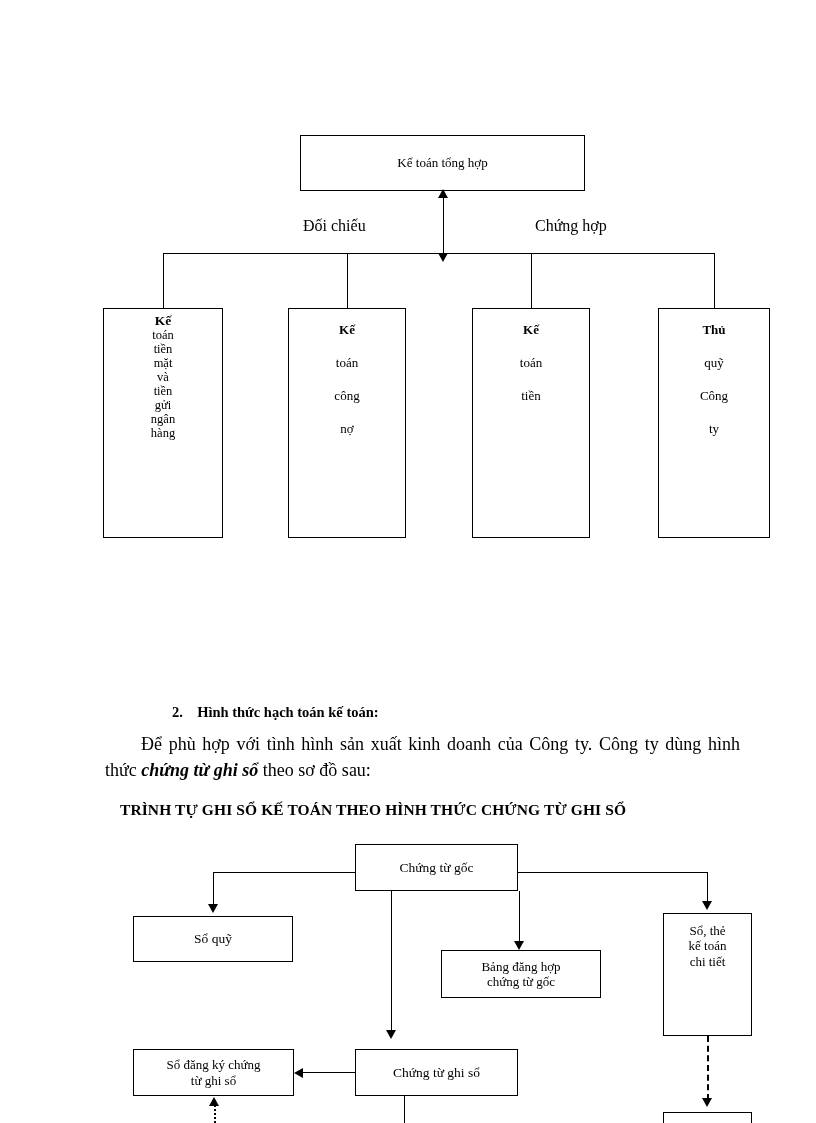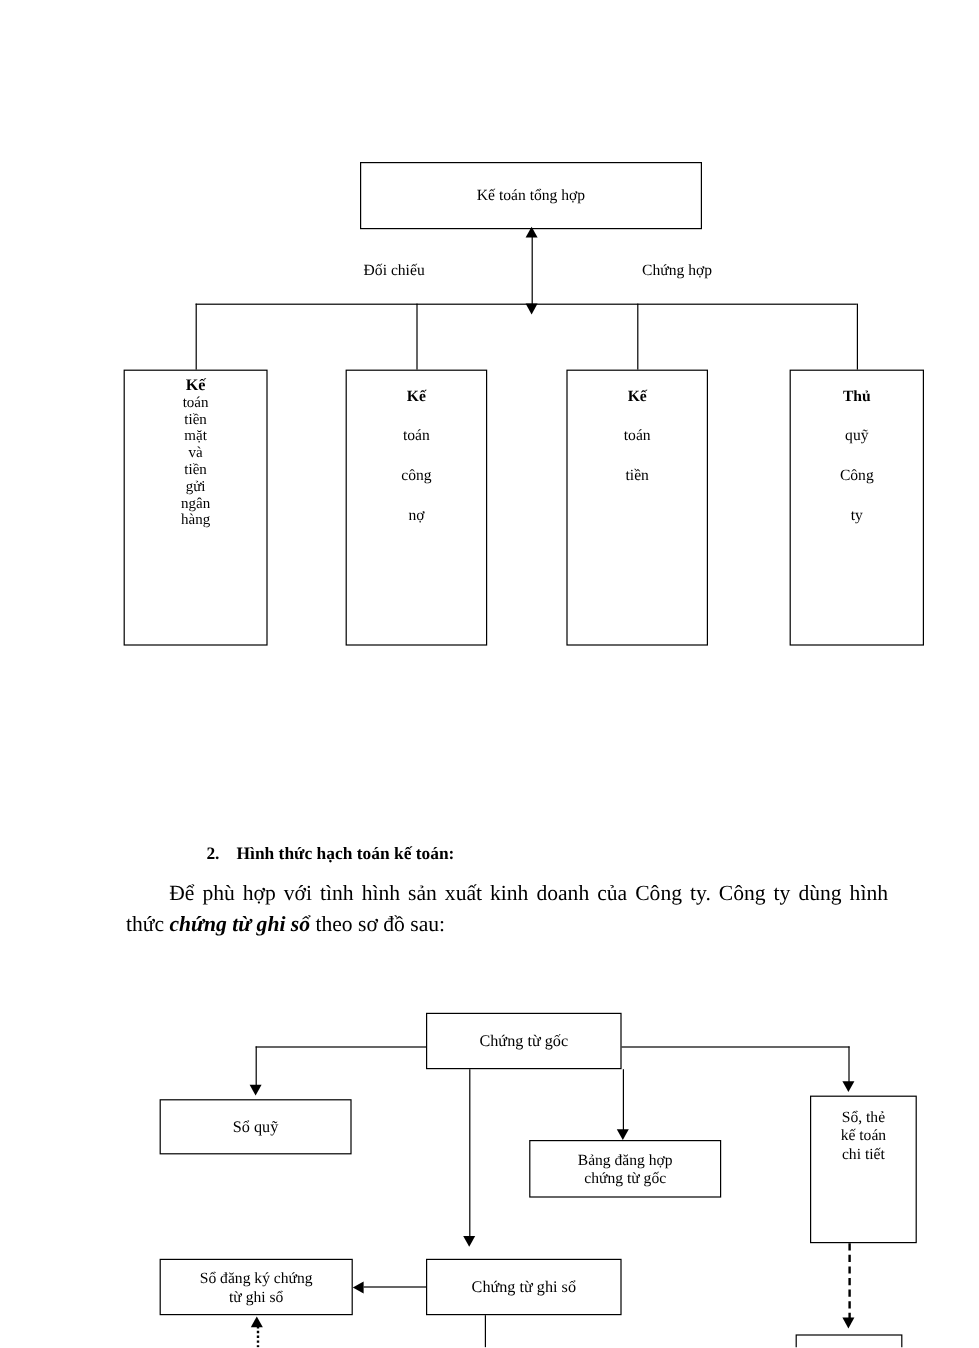--- a/index.html
+++ b/index.html
@@ -83,21 +83,21 @@
   }
   .arrow-left {
     border-top: 5px solid transparent;
     border-bottom: 5px solid transparent;
     border-right: 9px solid #000000;
   }
 
   
   .edge-label {
     position: absolute;
-    font-size: 13px;
+    font-size: 16px;
     white-space: nowrap;
     color: #000000;
   }
 
   
   .section-heading {
     position: absolute;
     font-size: 14.5px;
     font-weight: bold;
     white-space: nowrap;
@@ -188,20 +188,21 @@
   <div class="section-heading" style="left:137px; top:704px;">
     <span>2.</span>
     <span style="display:inline-block; width:7px;"></span>
     <span>Hình thức hạch toán kế toán:</span>
   </div>
 
   <div class="body-para" style="left:105px; top:731px; width:635px;">
     <span class="indent"></span><span>Để phù hợp với tình hình sản xuất kinh doanh của Công ty. Công ty dùng hình thức </span><em>chứng từ ghi sổ</em><span> theo sơ đồ sau:</span>
   </div>
 
+  <div class="diagram-title" style="left:120px; top:801px;">TRÌNH TỰ GHI SỔ KẾ TOÁN THEO HÌNH THỨC CHỨNG TỪ GHI SỔ</div>
 
   <div>
 
     <div class="box" style="left:355px; top:844px; width:163px; height:47px; display:flex; align-items:center; justify-content:center; font-size:13.5px;">
       <span class="box-label">Chứng từ gốc</span>
     </div>
 
     <div class="hline" style="left:213px; top:872px; width:142px;"></div>
     <div class="hline" style="left:518px; top:872px; width:190px;"></div>
 
@@ -216,21 +217,21 @@
     </div>
 
     <div class="vline" style="left:519px; top:891px; height:52px;"></div>
     <div class="arrow-down" style="left:514px; top:941px;"></div>
 
     <div class="box" style="left:441px; top:950px; width:160px; height:48px; display:flex; align-items:center; justify-content:center; font-size:13px;">
       <span class="box-label">Bảng đăng hợp
 chứng từ gốc</span>
     </div>
 
-    <div class="box" style="left:663px; top:913px; width:89px; height:123px; display:flex; align-items:flex-start; justify-content:center; padding-top:9px; font-size:13px;margin-left:12px;">
+    <div class="box" style="left:663px; top:913px; width:89px; height:123px; display:flex; align-items:flex-start; justify-content:center; padding-top:9px; font-size:13px;">
       <span class="box-label">Sổ, thẻ
 kế toán
 chi tiết</span>
     </div>
 
     <div class="vline-dashed" style="left:707px; top:1036px; height:64px;"></div>
     <div class="arrow-down" style="left:702px; top:1098px;"></div>
 
     <div class="box" style="left:663px; top:1112px; width:89px; height:40px;"></div>
 

